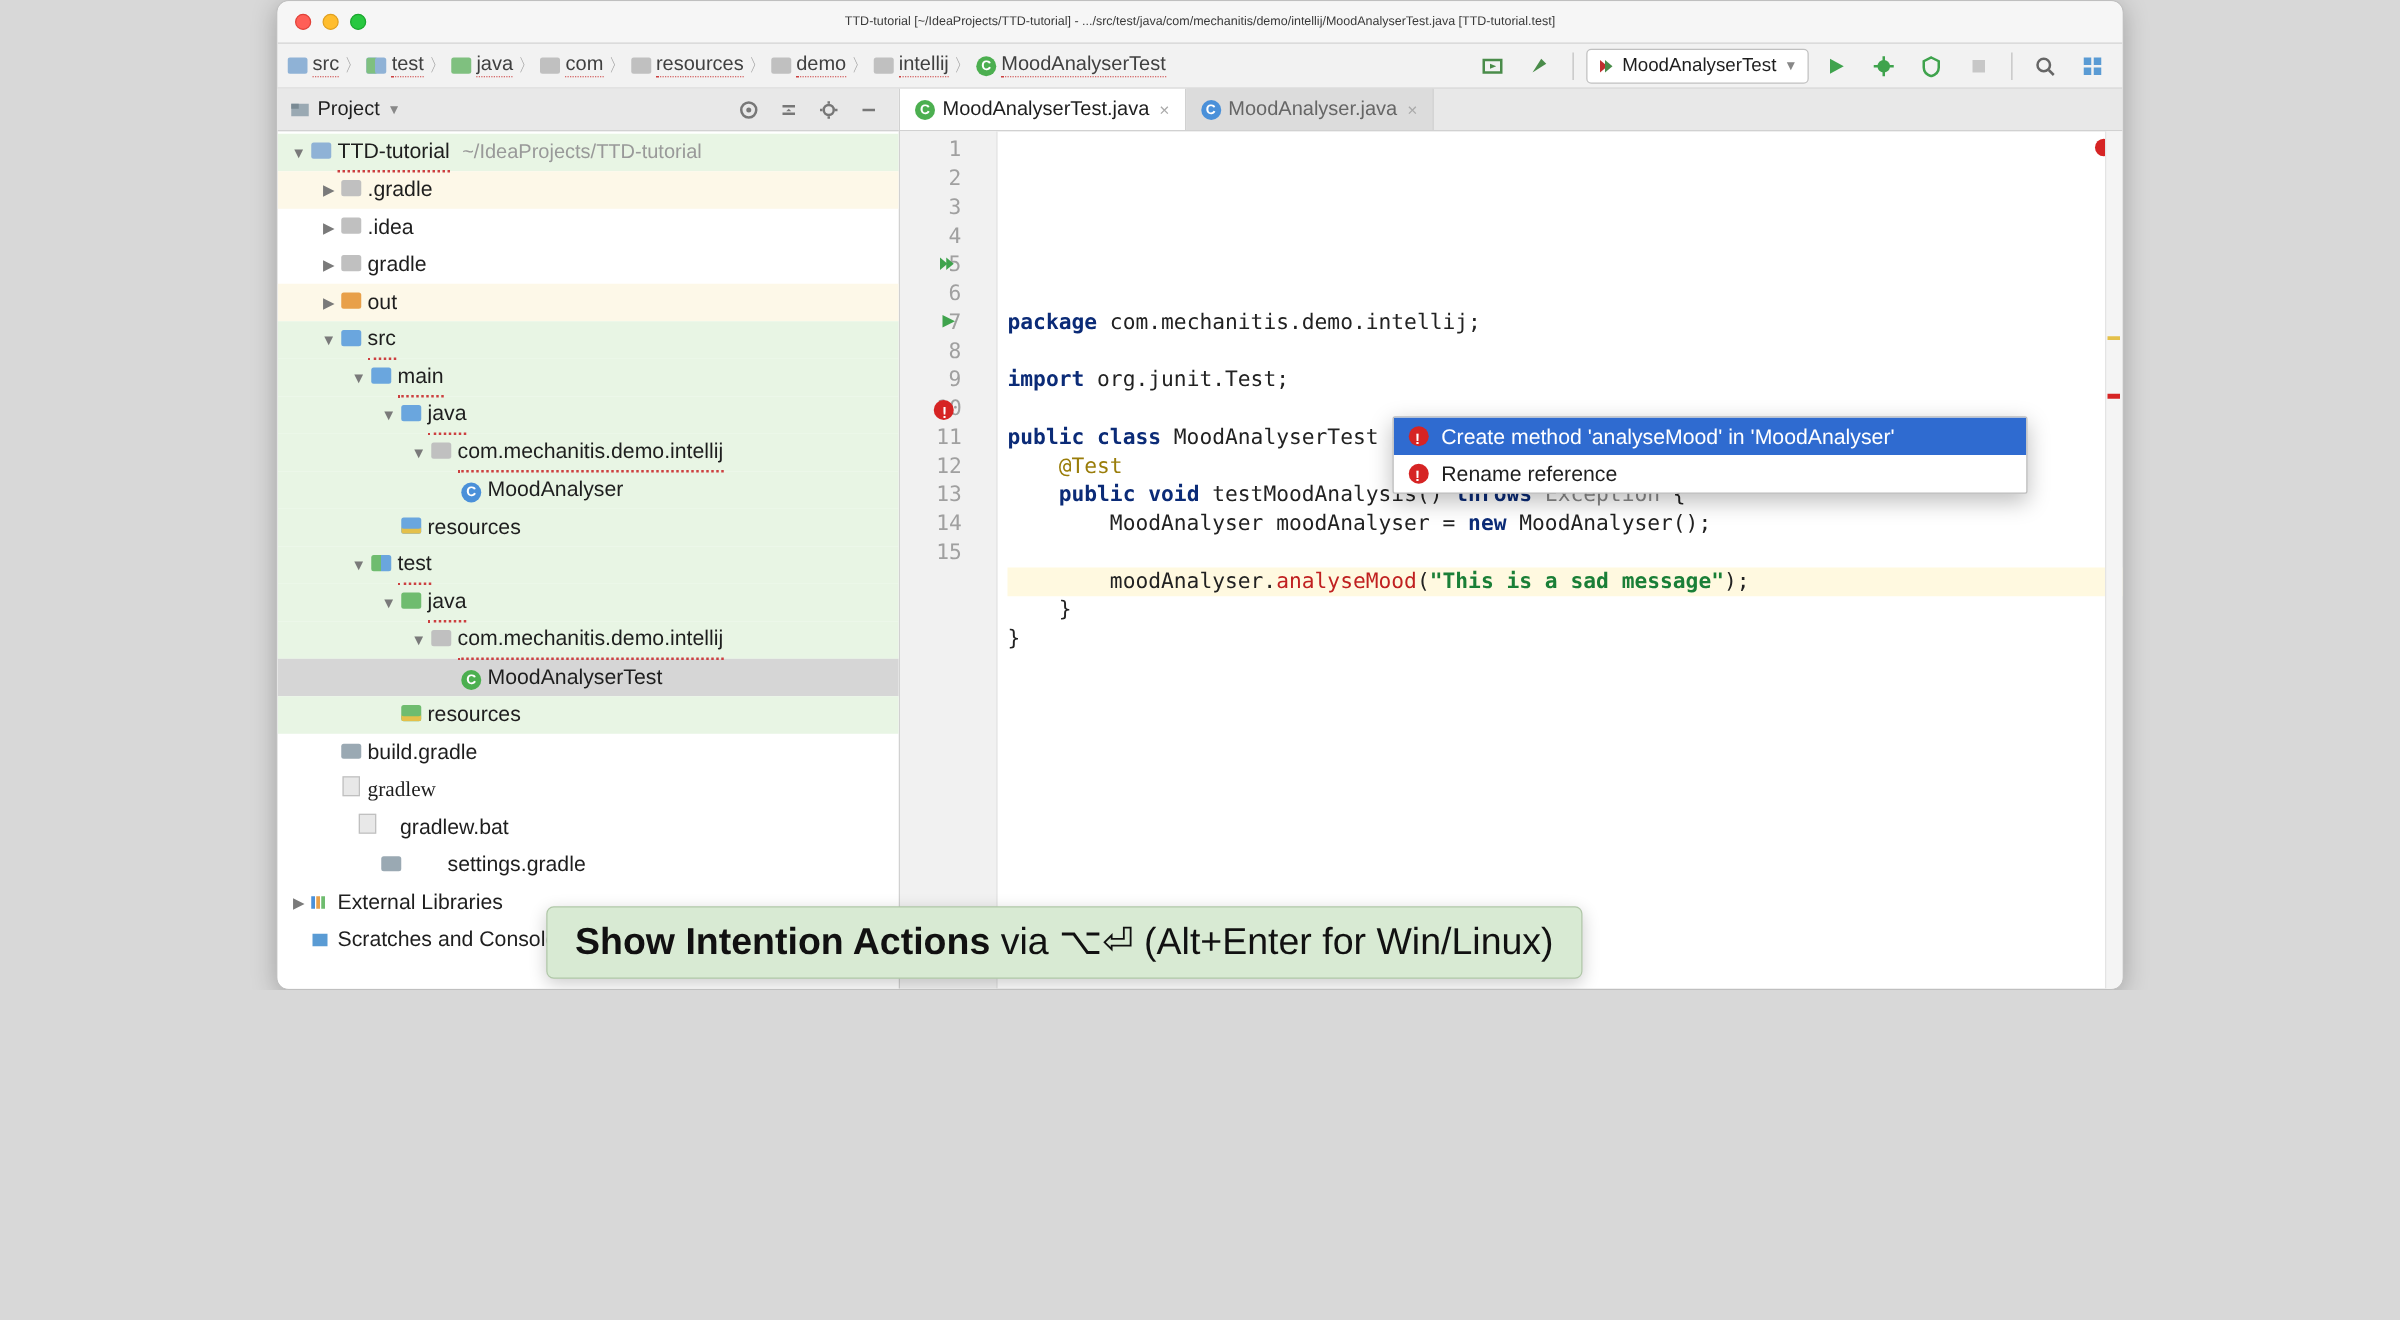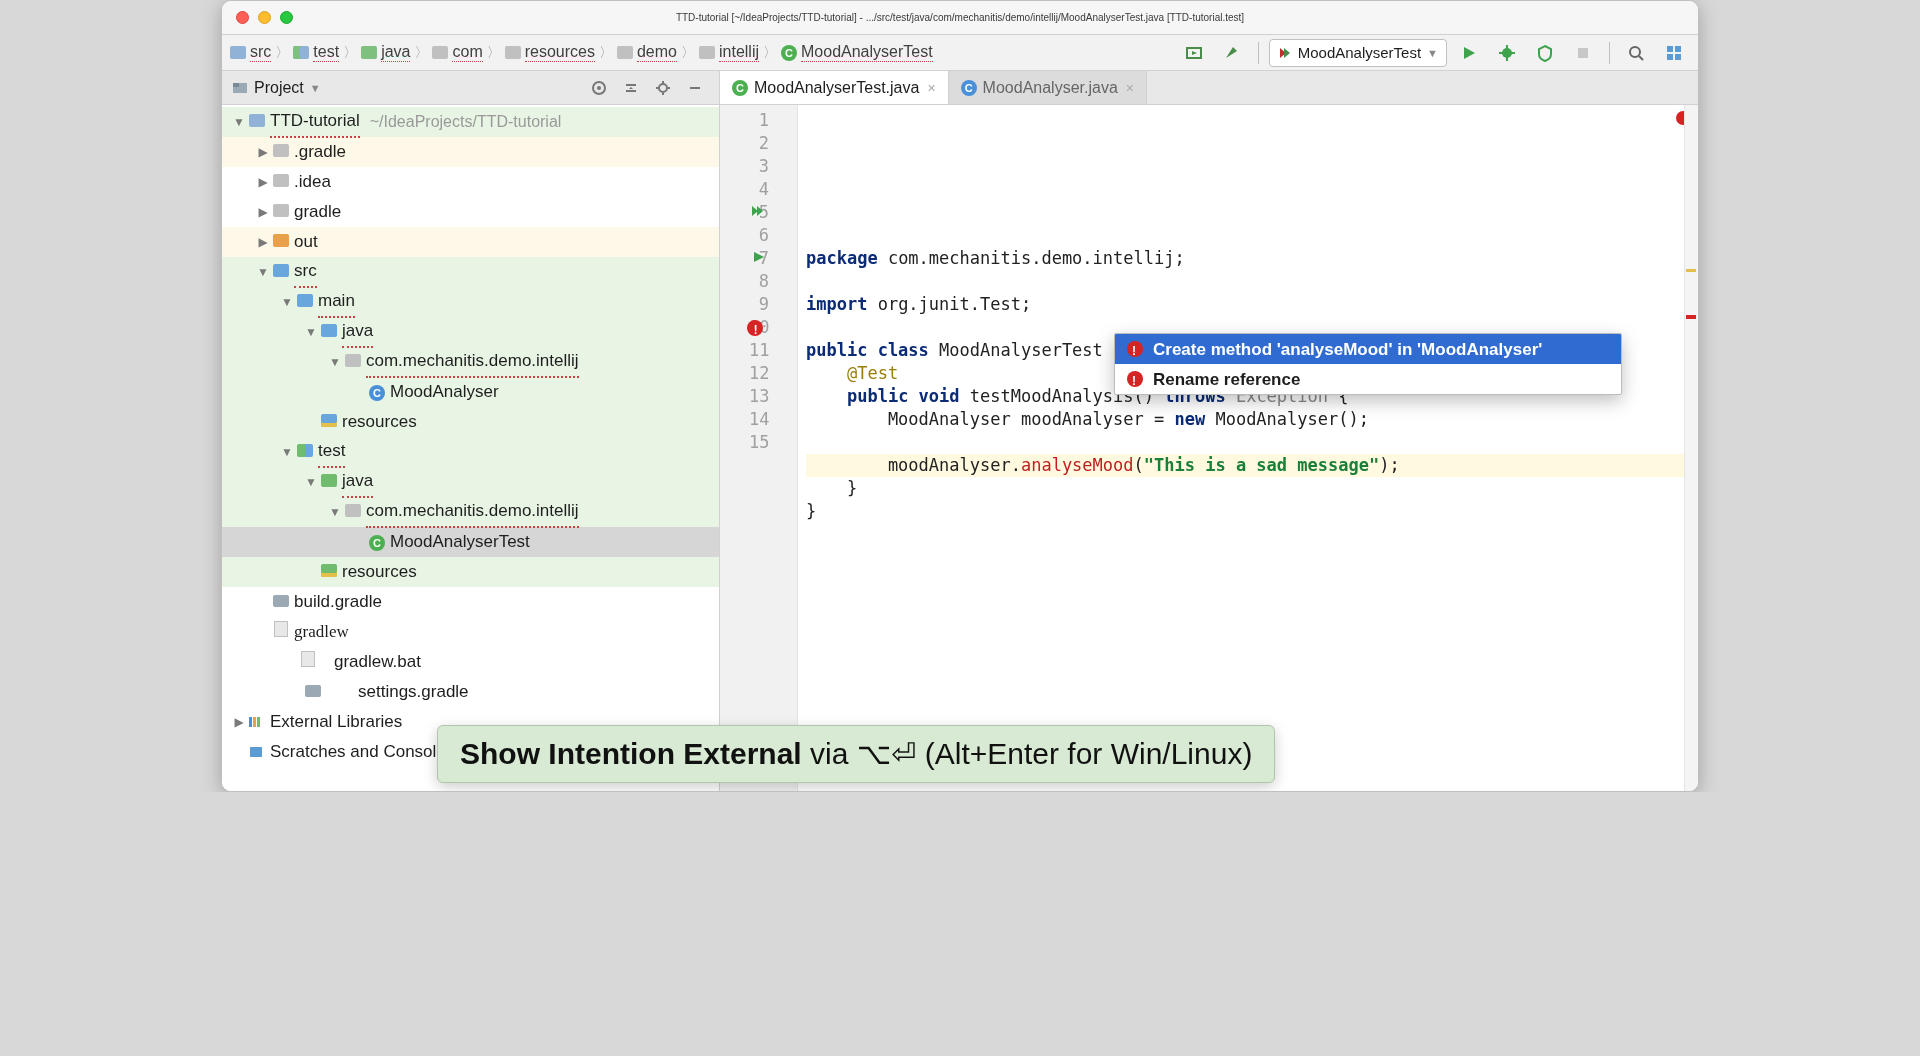--- a/index.html
+++ b/index.html
@@ -100,21 +100,21 @@
   .str{color:var(--str);font-weight:bold;}
   .err{color:var(--err);}
   .ann{color:var(--ann);}
   .norm{color:#222;}
   .exc{color:#888;}
   .errbadge{position:absolute;top:6px;right:8px;width:14px;height:14px;border-radius:50%;background:#d62424;}
   .rightstripe{position:absolute;top:0;right:0;bottom:0;width:14px;background:#f4f4f4;border-left:1px solid #e4e4e4;}
   .stripe-mark{position:absolute;right:2px;width:10px;height:3px;}
   
   .popup{position:absolute;left:316px;top:228px;width:508px;background:#fff;border:1px solid #bcbcbc;box-shadow:0 6px 18px rgba(0,0,0,.25);font-family:-apple-system,Helvetica,Arial,sans-serif;font-size:17px;border-radius:2px;overflow:hidden;}
-  .popup .row{display:flex;align-items:center;gap:10px;height:30px;padding:0 12px;font-weight:bold;}
+  .popup .row{display:flex;align-items:center;gap:10px;height:30px;padding:0 12px;}
   .popup .row.sel{background:var(--sel);color:var(--selText);}
   .bulb{width:16px;height:16px;border-radius:50%;background:#d62424;display:inline-block;position:relative;}
   .bulb::after{content:"!";position:absolute;left:5px;top:-1px;color:#fff;font-size:12px;font-weight:bold;}
   
   .hint{position:absolute;left:215px;bottom:8px;background:#d8ead3;border:1px solid #b0c7a8;border-radius:6px;padding:10px 22px;font-size:30px;line-height:36px;color:#111;box-shadow:0 4px 14px rgba(0,0,0,.2);font-family:-apple-system,Helvetica,Arial,sans-serif;}
   .hint b{font-weight:700;}
   
   svg{display:block;}
 </style>
 </head>
@@ -367,21 +367,21 @@
           <div class="trow" style="padding-left: 34px;">
             <span class="twisty"></span>
             <span class="ic"><span class="icon gradle"></span></span>
             <span>build.gradle</span>
           </div>
           <div class="trow" style="padding-left: 34px; font-family: Liberation Serif, serif;">
             <span class="twisty"></span>
             <span class="ic"><span class="icon file"></span></span>
             <span>gradlew</span>
           </div>
-          <div class="trow" style="padding-left: 48px; gap: 13px;">
+          <div class="trow" style="padding-left: 34px; gap: 13px;">
             <span class="twisty"></span>
             <span class="ic"><span class="icon file"></span></span>
             <span>gradlew.bat</span>
           </div>
           <div class="trow" style="padding-left: 34px; gap: 32px;">
             <span class="twisty"></span>
             <span class="ic"><span class="icon gradle"></span></span>
             <span>settings.gradle</span>
           </div>
           <div class="trow" style="padding-left: 10px;">
@@ -454,15 +454,15 @@
             <div class="stripe-mark" style="top:210px;background:#d62424;height:4px;"></div>
           </div>
           
           <div class="popup" id="popup"><div class="row sel"><span class="bulb"></span><span>Create method 'analyseMood' in 'MoodAnalyser'</span></div><div class="row"><span class="bulb"></span><span>Rename reference</span></div></div>
         <div class="ln"><span class="kw">package</span><span class="norm"> com.mechanitis.demo.intellij;</span></div><div class="ln">&nbsp;</div><div class="ln"><span class="kw">import</span><span class="norm"> org.junit.</span><span class="norm">Test;</span></div><div class="ln">&nbsp;</div><div class="ln"><span class="kw">public class</span><span class="norm"> MoodAnalyserTest {</span></div><div class="ln"><span class="norm">    </span><span class="ann">@Test</span></div><div class="ln"><span class="norm">    </span><span class="kw">public void</span><span class="norm"> testMoodAnalysis() </span><span class="kw">throws</span><span class="exc"> Exception </span><span class="norm">{</span></div><div class="ln"><span class="norm">        MoodAnalyser moodAnalyser = </span><span class="kw">new</span><span class="norm"> MoodAnalyser();</span></div><div class="ln">&nbsp;</div><div class="ln hl"><span class="norm">        moodAnalyser.</span><span class="err">analyseMood</span><span class="norm">(</span><span class="str">"This is a sad message"</span><span class="norm">);</span></div><div class="ln"><span class="norm">    }</span></div><div class="ln"><span class="norm">}</span></div><div class="ln">&nbsp;</div><div class="ln">&nbsp;</div><div class="ln">&nbsp;</div></div>
       </div>
     </div>
   </div>
 
   <div class="hint">
-    <b>Show Intention External</b><span> via ⌥⏎ (Alt+Enter for Win/Linux)</span>
+    <b>Show Intention Actions</b><span> via ⌥⏎ (Alt+Enter for Win/Linux)</span>
   </div>
 </div>
 
 </body></html>

